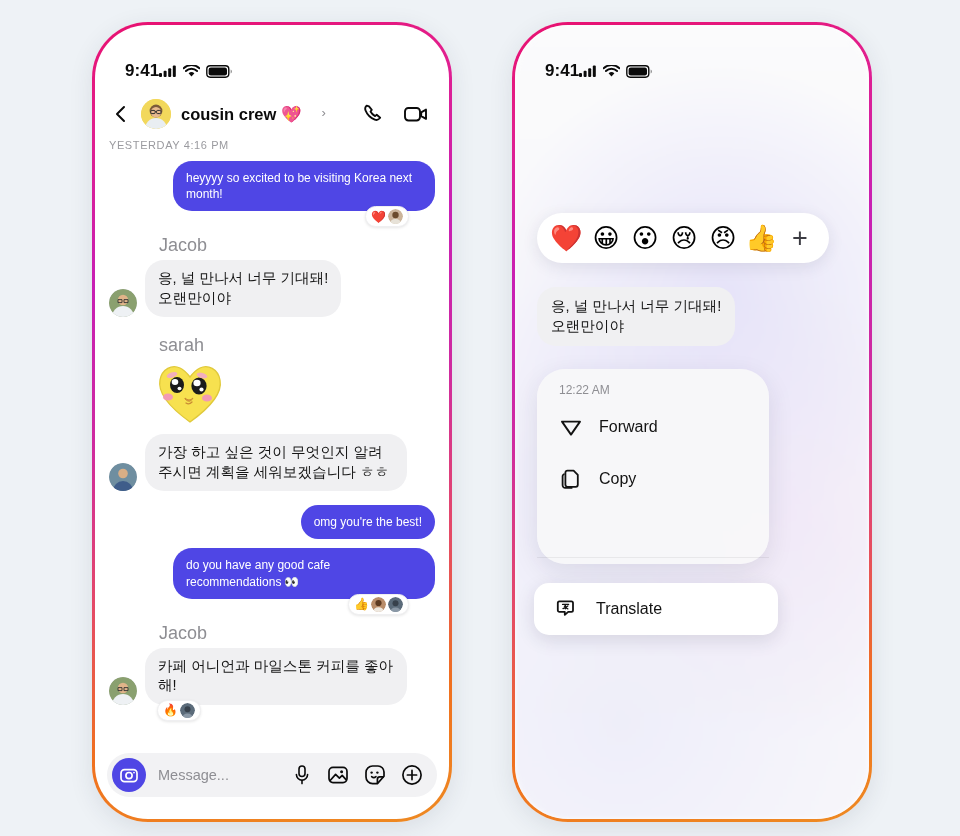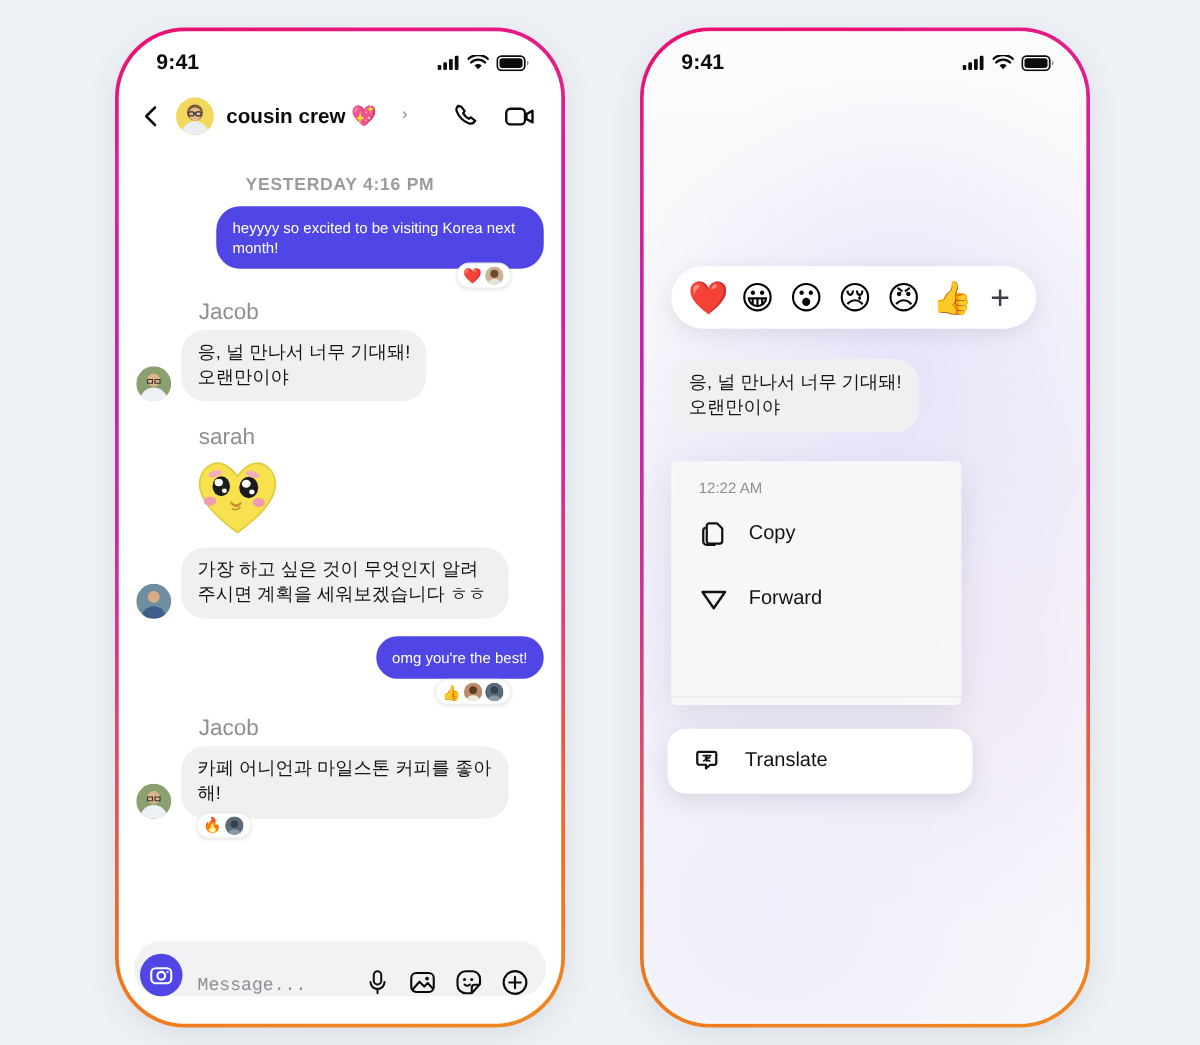--- a/index.html
+++ b/index.html
@@ -27,22 +27,22 @@
   .screen{
     width:100%;height:100%;
     border-radius:53px;
     background:#ffffff;
     overflow:hidden;
     position:relative;
   }
 
   
   .statusbar{
-    height:44px;display:flex;align-items:center;justify-content:space-between;
-    padding:6px 26px 0 30px;box-sizing:border-box;position:relative;z-index:5;
+    height:44px;display:flex;align-items:center;
+    padding:6px 26px 0 30px;box-sizing:border-box;position:relative;z-index:5;margin-top:21px;
   }
   .st-time{font-size:17px;font-weight:700;color:#0b0b0b;letter-spacing:.1px;}
   .st-right{display:flex;align-items:center;gap:6px;}
 
   
   .chat-header{
     height:48px;display:flex;align-items:center;gap:10px;
     padding:0 20px 0 16px;box-sizing:border-box;position:relative;z-index:5;
   }
   .back-chev{width:20px;height:20px;flex:0 0 auto;cursor:pointer;}
@@ -57,21 +57,21 @@
   .hdr-title .chev{color:#8e8e93;font-size:13px;font-weight:400;}
   .hdr-actions{margin-left:auto;display:flex;align-items:center;gap:18px;}
 
   
   .messages{
     position:absolute;left:0;right:0;top:92px;bottom:66px;
     padding:0 14px;box-sizing:border-box;
     overflow:hidden;
   }
   .daystamp{
-    text-align:center;font-size:14px;letter-spacing:.6px;color:#9a9a9f;font-weight:700;
+    font-size:11px;letter-spacing:.6px;color:#9a9a9f;font-weight:400;
     margin:12px 0 10px;
   }
   .row{display:flex;align-items:flex-end;margin-bottom:4px;}
   .row.out{justify-content:flex-end;}
   .row.in{justify-content:flex-start;}
   .sender{
     font-size:18px;color:#8e8e93;margin:8px 0 4px 50px;
   }
   .av{
     width:28px;height:28px;border-radius:50%;flex:0 0 auto;margin-right:8px;overflow:hidden;
@@ -97,22 +97,22 @@
   .react-row{display:flex;margin-bottom:8px;}
   .react-row.out{justify-content:flex-end;padding-right:26px;}
   .react-row.in{justify-content:flex-start;padding-left:48px;}
   .sticker{
     margin:2px 0 8px 46px;width:70px;height:66px;
   }
 
   
   .composer{
     position:absolute;left:12px;right:12px;bottom:22px;height:44px;
-    background:#f2f2f4;border-radius:24px;display:flex;align-items:flex-end;
-    padding:0 14px 0 5px;box-sizing:border-box;gap:0;font-family:Liberation Mono, monospace;
+    background:#f2f2f4;border-radius:24px;display:flex;align-items:center;
+    padding:0 14px 0 5px;box-sizing:border-box;gap:0;
   }
   .cam{
     width:34px;height:34px;border-radius:50%;background:#4f46e5;
     display:flex;align-items:center;justify-content:center;flex:0 0 auto;
   }
   .cplaceholder{flex:1;margin-left:12px;color:#8e8e93;font-size:14.5px;}
   .cicons{display:flex;align-items:center;gap:15px;}
 
   
   .blurbg{
@@ -140,21 +140,21 @@
   }
   .focus-bubble{
     position:absolute;left:22px;top:262px;
     max-width:228px;background:#f0f0f2;color:#151515;
     border-radius:19px;padding:10px 14px;font-size:14.6px;line-height:1.34;
     z-index:4;
   }
   .ctxmenu{
     position:absolute;left:22px;top:344px;width:232px;
     background:rgba(248,248,249,.94);
-    border-radius:4px;
+    border-radius:28px;
     z-index:4;
     box-shadow:0 8px 26px rgba(40,40,60,.10);
     padding:4px 0 6px;
   }
   .ctx-time{font-size:12px;color:#8e8e93;padding:10px 0 4px 22px;}
   .ctx-item{
     display:flex;align-items:center;gap:16px;
     height:52px;padding:0 22px;box-sizing:border-box;
     font-size:16px;color:#131313;cursor:pointer;
   }
@@ -310,20 +310,23 @@
           </span>
           <div class="bubble in ko">가장 하고 싶은 것이 무엇인지 알려주시면 계획을 세워보겠습니다 ㅎㅎ</div>
         </div>
         <div style="height:10px;"></div>
 
         <div class="row out">
           <div class="bubble out">omg you're the best!</div>
         </div>
         <div style="height:5px;"></div>
 
+        <div class="row out">
+          <div class="bubble out">do you have any good cafe recommendations 👀</div>
+        </div>
         <div class="react-row out">
           <div class="reactions">
             <span>👍</span>
             <span class="rav">
               <svg width="15" height="15" viewBox="0 0 15 15">
                   <circle cx="7.5" cy="7.5" r="7.5" fill="#b98d6a"></circle>
                   <circle cx="7.5" cy="6" r="3.1" fill="#5d3b22"></circle>
                   <path d="M1.8 15a5.8 5.8 0 0 1 11.4 0Z" fill="#efe9e0"></path>
                 </svg>
             </span>
@@ -454,34 +457,34 @@
       <div class="focus-bubble" style="white-space:pre-line;">응, 널 만나서 너무 기대돼!
 오랜만이야</div>
 
       <div class="ctxmenu">
         <div class="ctx-time">12:22 AM</div>
 
 
         <div class="ctx-item">
           <span>
             <svg width="24" height="24" viewBox="0 0 24 24">
+              <path d="M3 6.6 H21 L12 19.6 Z" fill="none" stroke="#131313" stroke-width="1.9" stroke-linejoin="round"></path>
+            </svg>
+          </span>
+          <span>Forward</span>
+        </div>
+
+        <div class="ctx-item">
+          <span>
+            <svg width="24" height="24" viewBox="0 0 24 24">
               <path d="M8.4 3.6 h6.2 l4.2 4.2 v10 a2 2 0 0 1-2 2 h-8.4 a2 2 0 0 1-2-2 V5.6 a2 2 0 0 1 2-2Z" fill="none" stroke="#131313" stroke-width="1.8" stroke-linejoin="round"></path>
               <path d="M5.6 7.2 a2 2 0 0 0-2 2 v9 a2.6 2.6 0 0 0 2.6 2.6 h7.2" fill="none" stroke="#131313" stroke-width="1.8" stroke-linejoin="round"></path>
             </svg>
           </span>
           <span>Copy</span>
-        </div>
-
-        <div class="ctx-item">
-          <span>
-            <svg width="24" height="24" viewBox="0 0 24 24">
-              <path d="M3 6.6 H21 L12 19.6 Z" fill="none" stroke="#131313" stroke-width="1.9" stroke-linejoin="round"></path>
-            </svg>
-          </span>
-          <span>Forward</span>
         </div>
 
         <div class="ctx-spacer"></div>
         <div class="ctx-item highlight" style="top:214px;">
           <span>
             <svg width="24" height="24" viewBox="0 0 24 24">
               <path d="M3.4 4.4 h12 a1.6 1.6 0 0 1 1.6 1.6 v7.2 a1.6 1.6 0 0 1-1.6 1.6 h-3.2 l-3.4 3 v-3 h-5.4 a1.6 1.6 0 0 1-1.6-1.6 V6 a1.6 1.6 0 0 1 1.6-1.6Z" fill="none" stroke="#131313" stroke-width="1.8" stroke-linejoin="round"></path>
               <path d="M6.6 7.4 h6 M9.4 7.4 v4.4 M7 11.6 q2.6 -1 4.8 -2.6 M8.4 9.2 q1.4 2 3.4 2.6" stroke="#131313" stroke-width="1.4" fill="none" stroke-linecap="round"></path>
               <path d="M13.8 16.8 h6.4 a1.4 1.4 0 0 1 1.4 1.4 v2.6 a1.4 1.4 0 0 1-1.4 1.4 h-4.4 l-2 1.6 v-1.6 h-0.2" fill="none" stroke="#131313" stroke-width="1.6" stroke-linejoin="round" opacity="0"></path>
             </svg>

